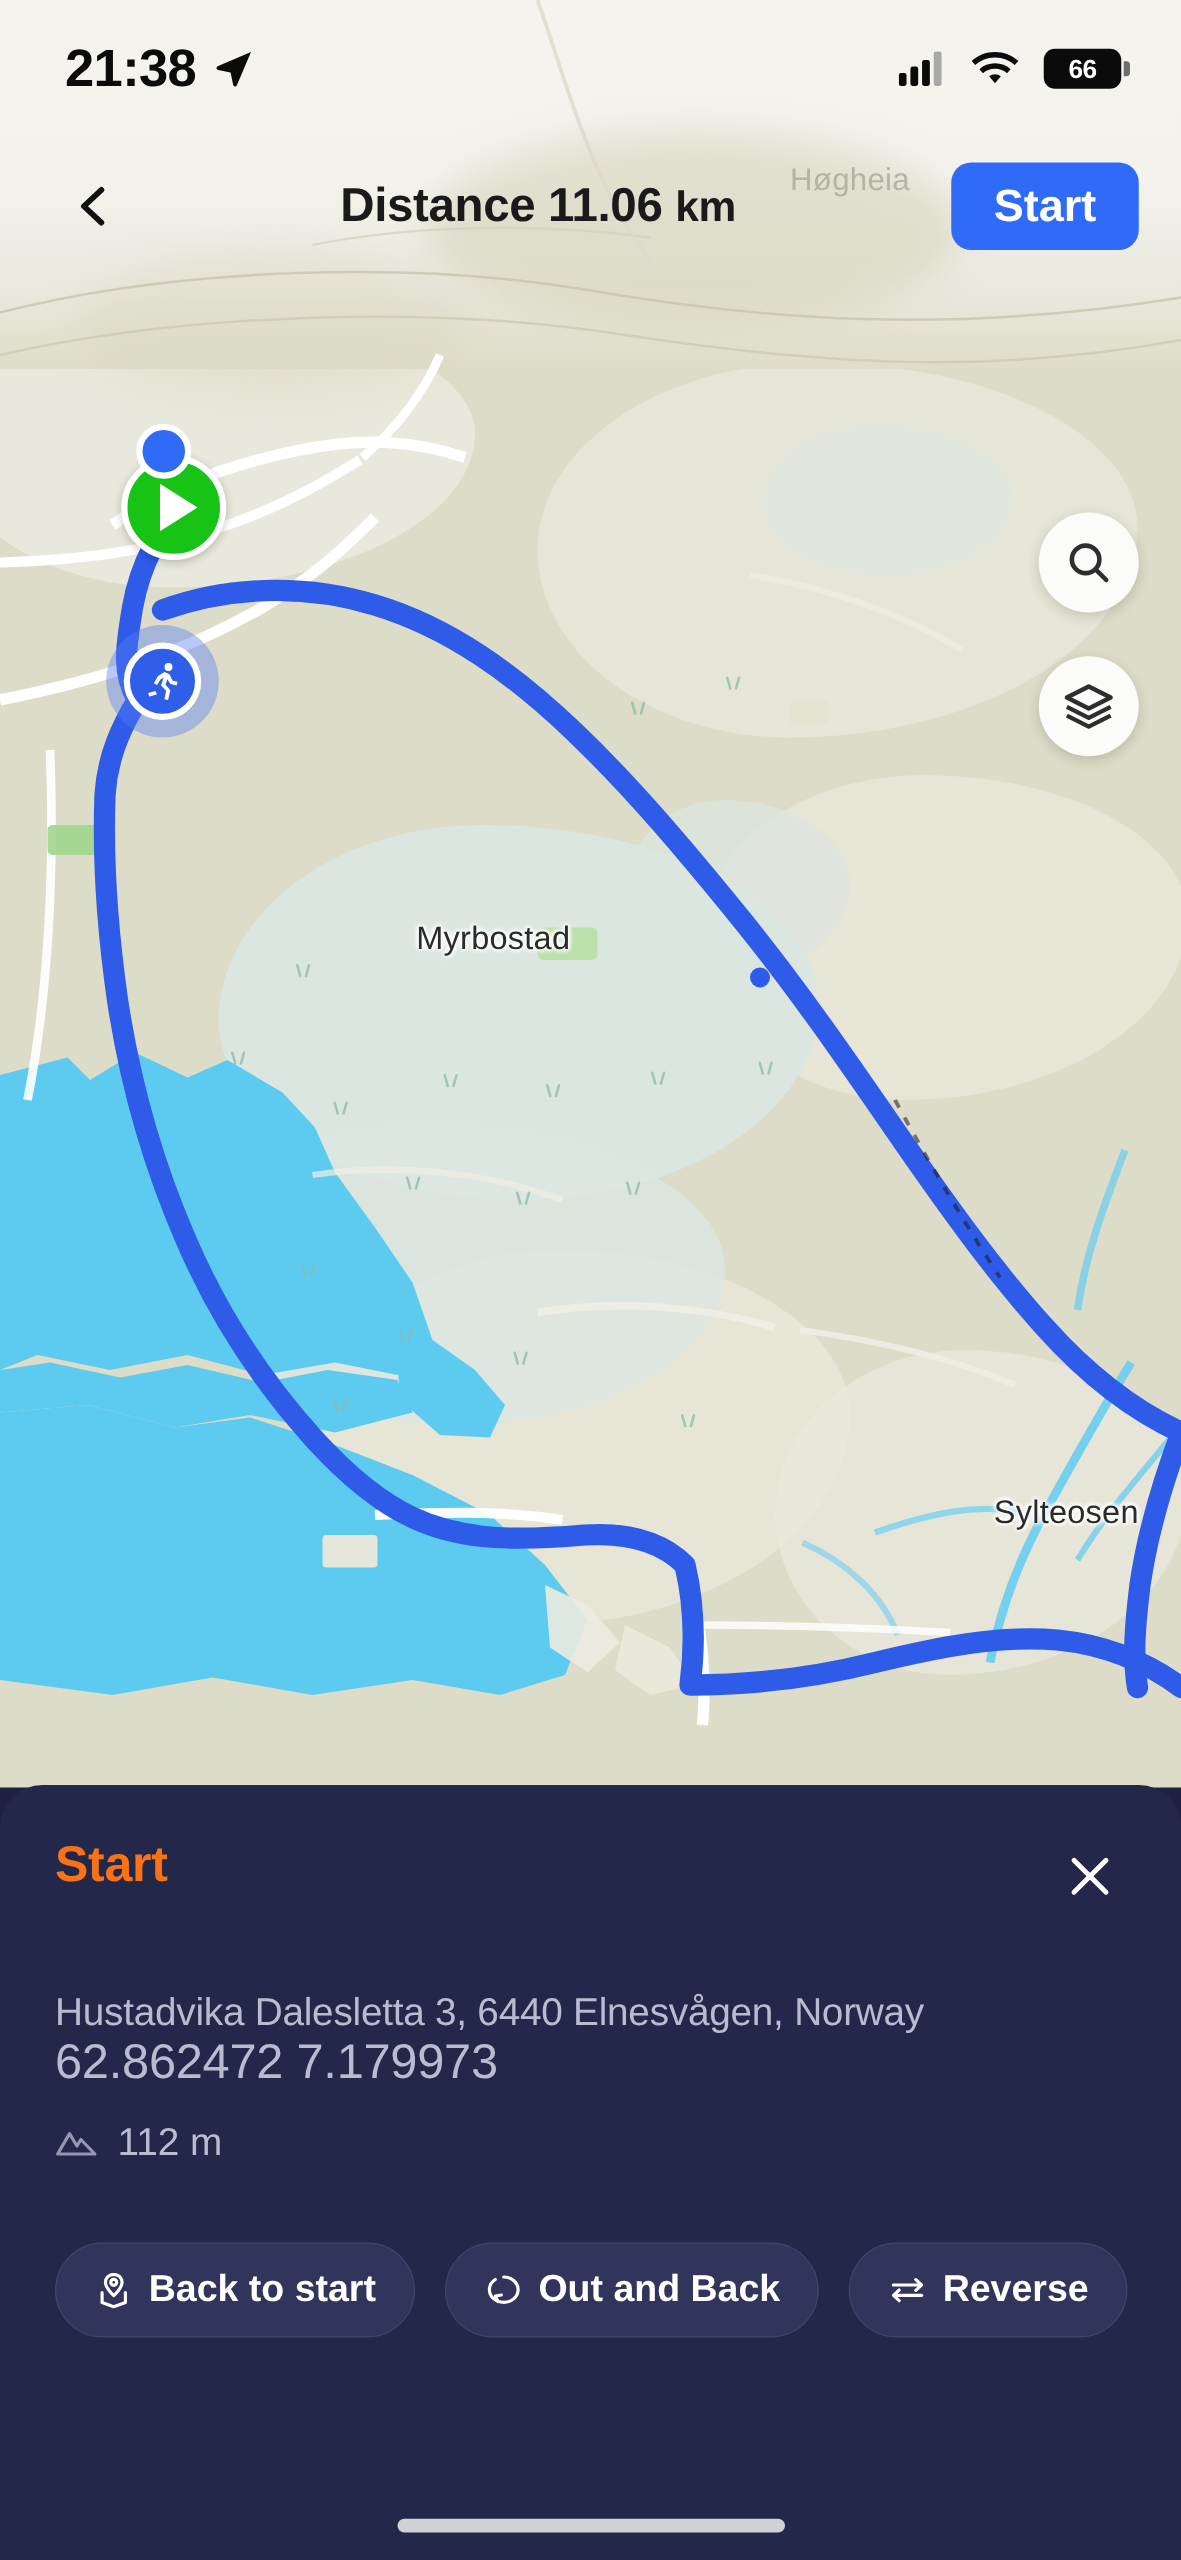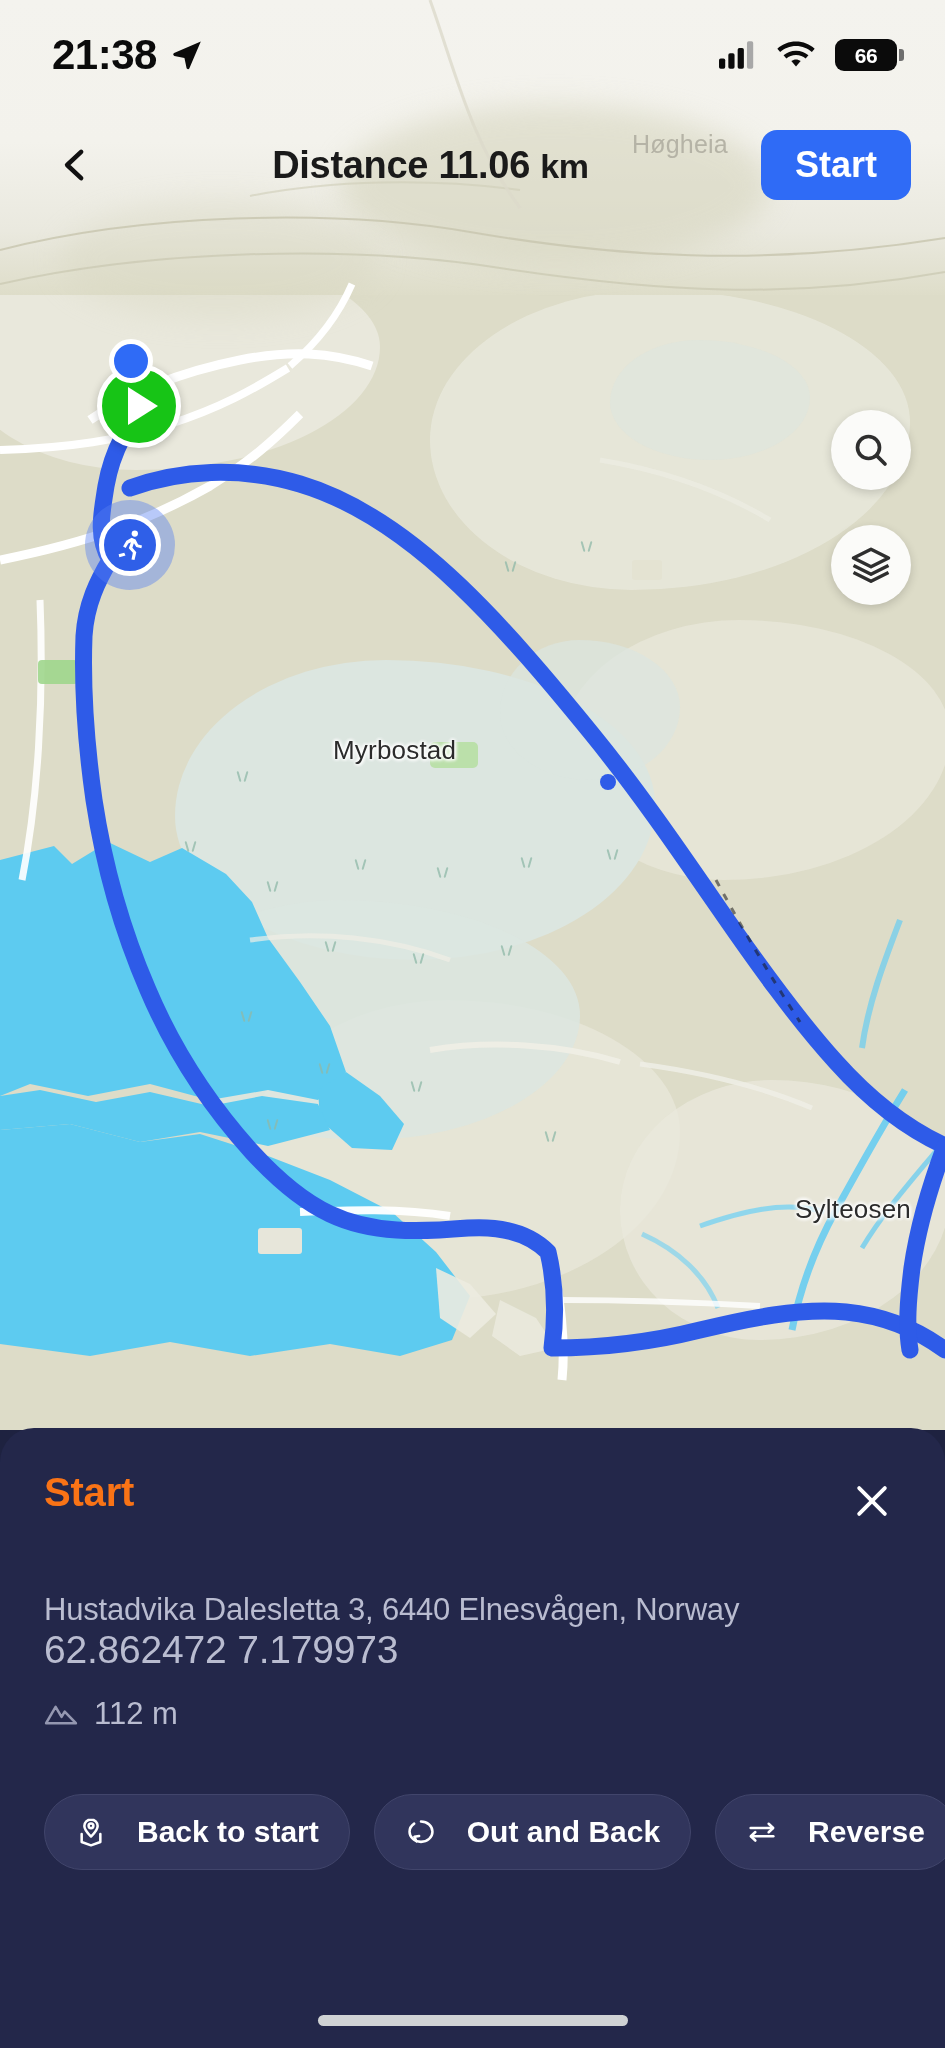--- a/index.html
+++ b/index.html
@@ -128,21 +128,21 @@
   }
   .sheet-head { display:flex; align-items:flex-start; justify-content:space-between; }
   .sheet-title { font-size:40px; font-weight:700; color:#f97316; letter-spacing:-.2px; }
   .sheet-close { width:58px; height:58px; display:flex; align-items:center; justify-content:center; cursor:pointer; margin-top:2px; }
   .sheet-address { margin-top:62px; font-size:31px; color:#B9BCD0; letter-spacing:-.2px; }
   .sheet-coords { font-size:39px; color:#B9BCD0; letter-spacing:-.2px; }
   .sheet-elev { margin-top:24px; display:flex; align-items:center; gap:16px; font-size:31px; color:#B9BCD0; }
 
   .actions { margin-top:62px; display:flex; gap:24px; }
   .pill {
-    display:flex; align-items:center; gap:30px;
+    display:flex; align-items:center; gap:12px;
     background:#31355C; border:1px solid #41456B; border-radius:44px;
     padding:20px 30px; color:#FFFFFF; font-size:30px; font-weight:600;
     white-space:nowrap; cursor:pointer; font-family:"Liberation Sans", sans-serif;
   }
   .home-indicator {
     position:absolute; left:50%; transform:translateX(-50%); bottom:22px;
     width:310px; height:11px; border-radius:6px; background:#CFD2D4; z-index:60;
   }
 </style>
 </head>

